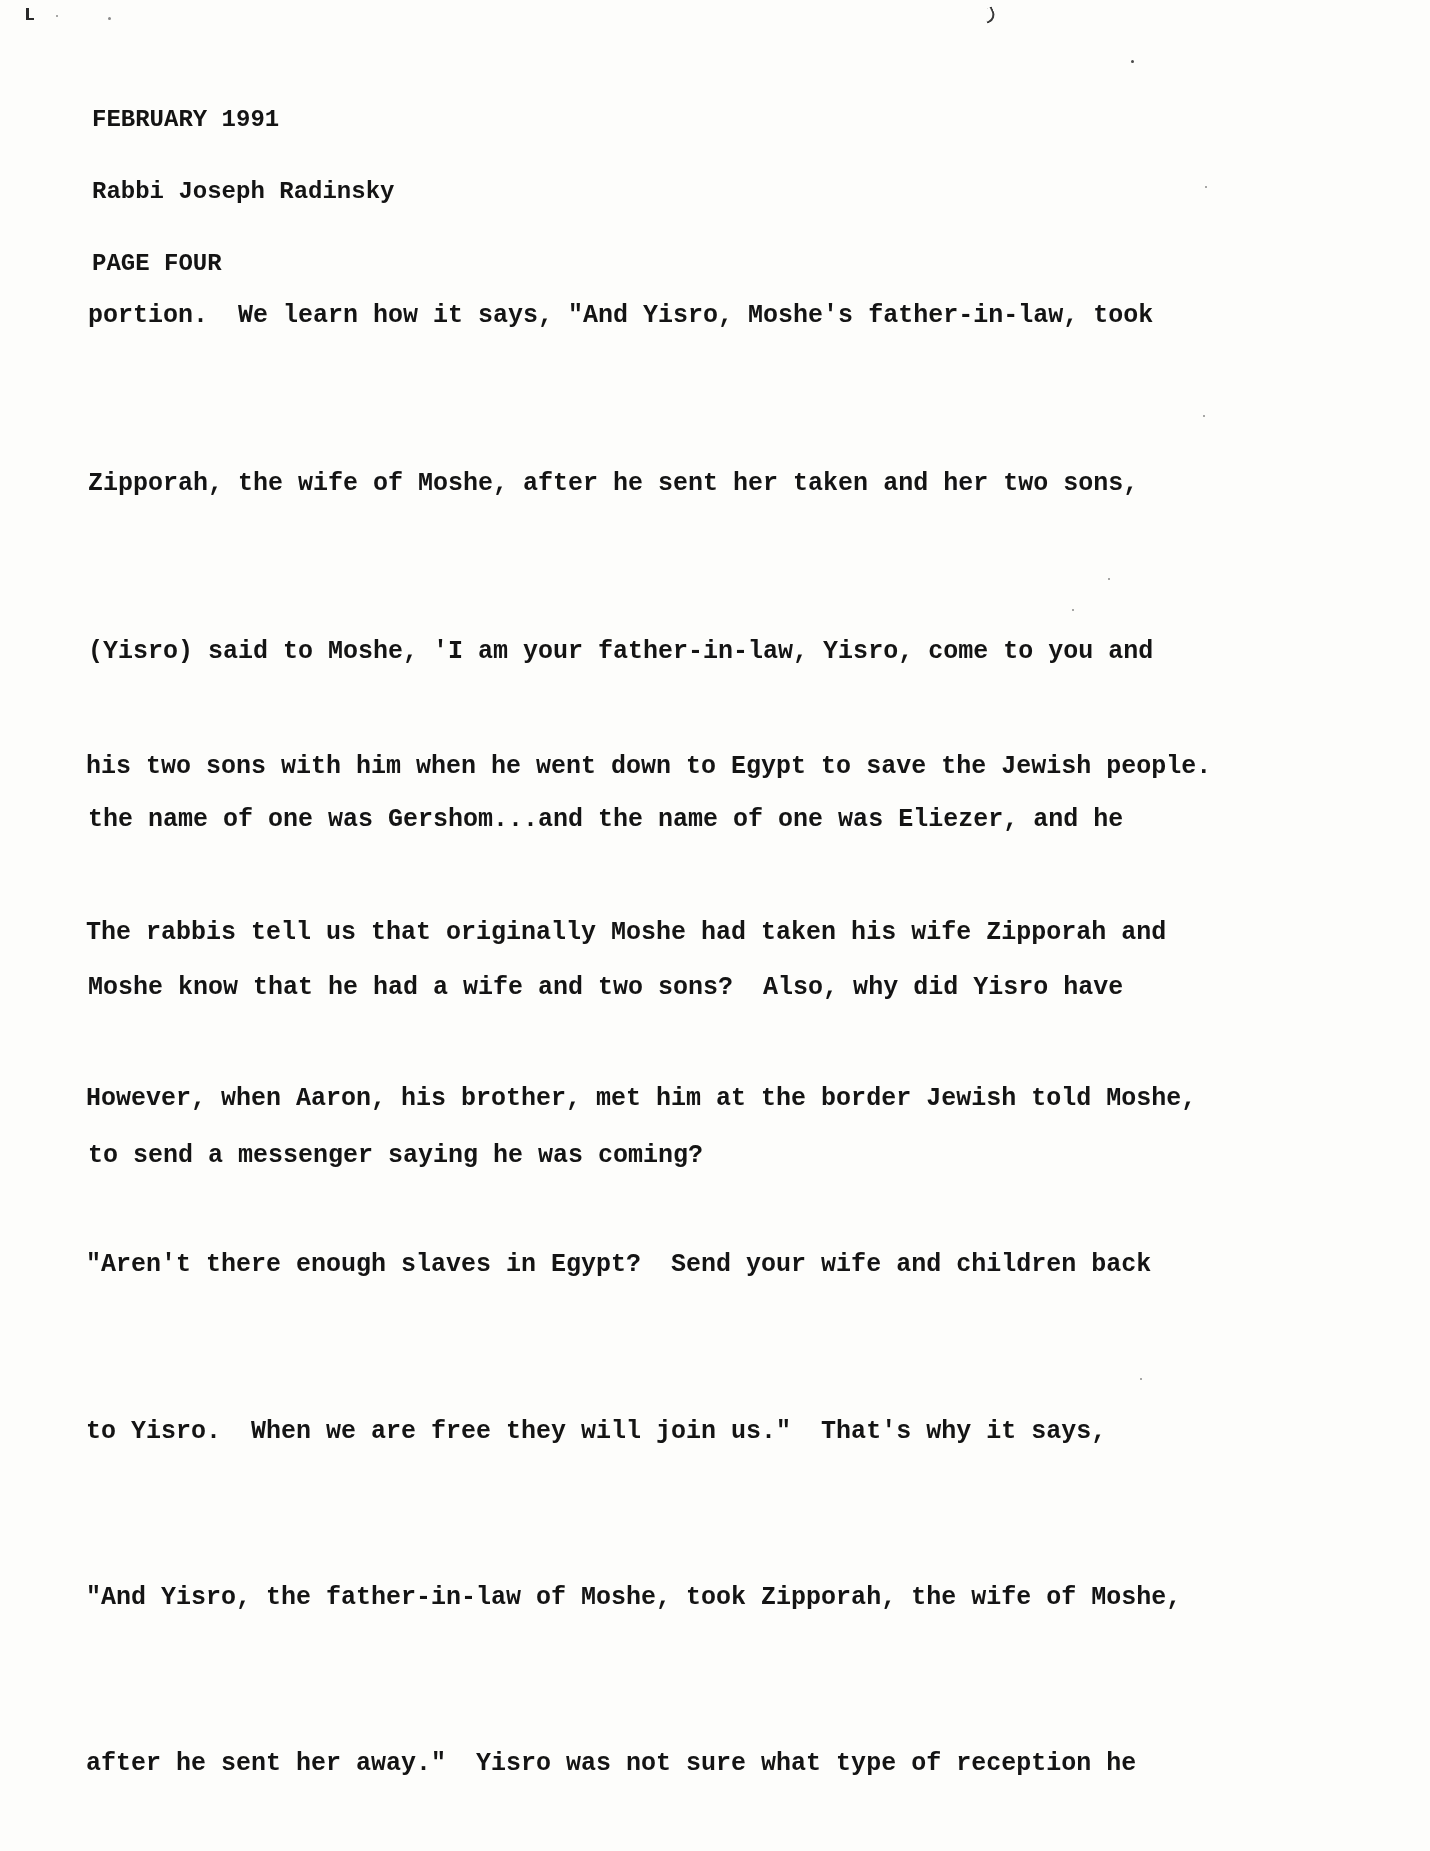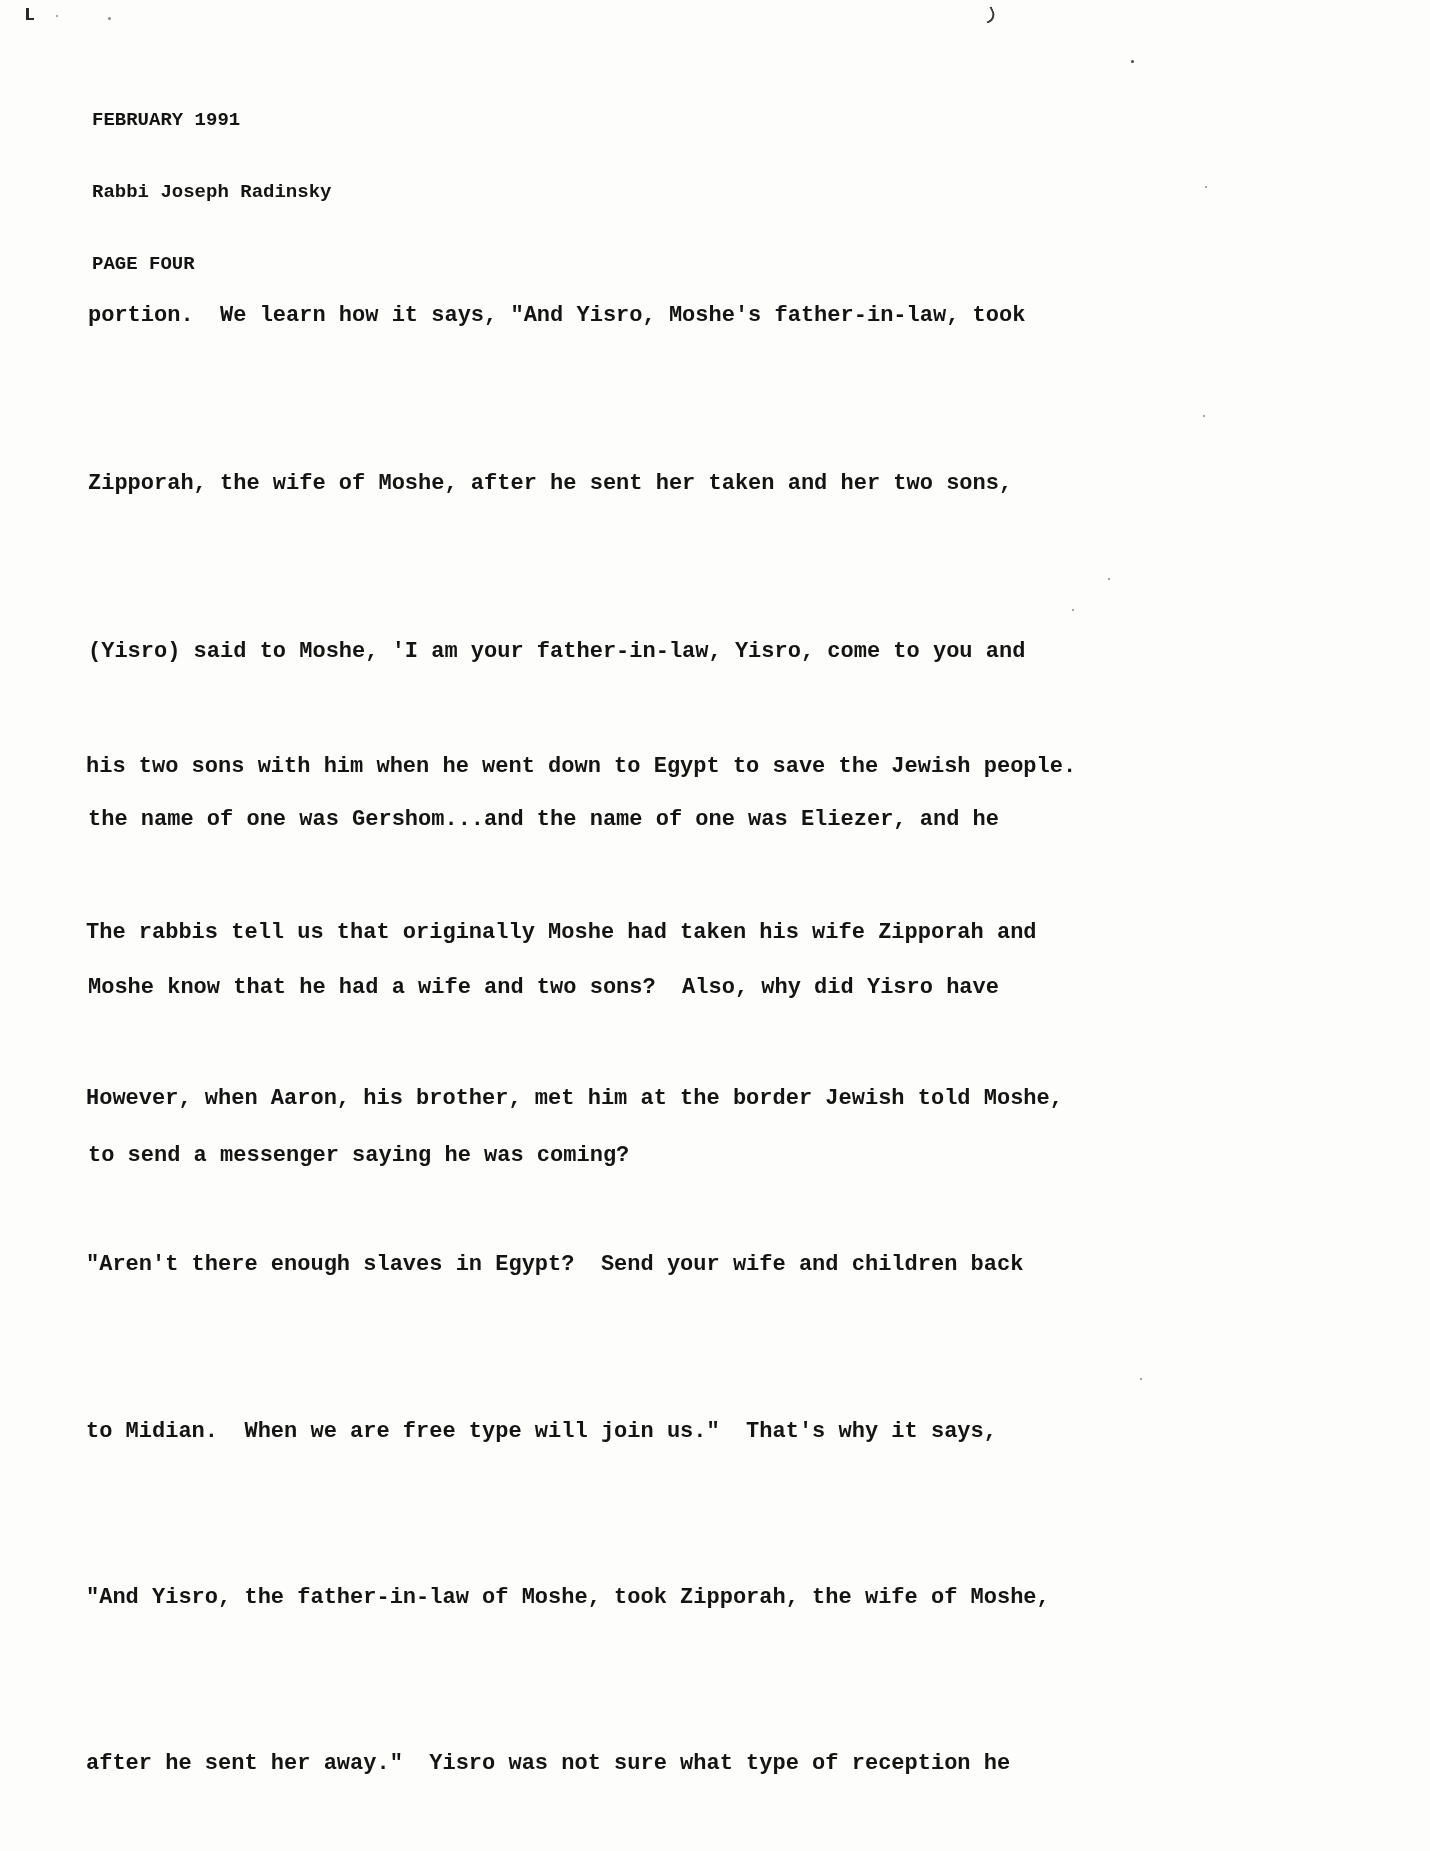--- a/index.html
+++ b/index.html
@@ -11,28 +11,28 @@
     background: var(--paper, #fdfdfb);
     color: var(--ink, #141414);
     font-family: "Liberation Mono", "DejaVu Sans Mono", monospace;
     font-weight: 700;
     overflow: hidden;
   }
   .header {
     position: absolute;
     left: 92px;
     top: 60px;
-    font-size: 19px;
+    font-size: 24px;
     line-height: 24px;
     white-space: pre;
   }
   .para {
     position: absolute;
     white-space: pre;
-    font-size: 22px;
+    font-size: 25px;
   }
   .p1 {
     left: 88px;
     top: 176px;
     line-height: 56px;
   }
   .p2 {
     left: 86px;
     top: 628px;
     line-height: 55.4px;
@@ -94,21 +94,21 @@
     <div class="text-line">the name of one was Gershom...and the name of one was Eliezer, and he</div>
     <div class="text-line">Moshe know that he had a wife and two sons?  Also, why did Yisro have</div>
     <div class="text-line">to send a messenger saying he was coming?</div>
   </div>
 
   <div class="para p2">
     <div class="text-line">his two sons with him when he went down to Egypt to save the Jewish people.</div>
     <div class="text-line">The rabbis tell us that originally Moshe had taken his wife Zipporah and</div>
     <div class="text-line">However, when Aaron, his brother, met him at the border Jewish told Moshe,</div>
     <div class="text-line">"Aren't there enough slaves in Egypt?  Send your wife and children back</div>
-    <div class="text-line">to Midian.  When we are free type will join us."  That's why it says,</div>
+    <div class="text-line">to Yisro.  When we are free they will join us."  That's why it says,</div>
     <div class="text-line">"And Yisro, the father-in-law of Moshe, took Zipporah, the wife of Moshe,</div>
     <div class="text-line">after he sent her away."  Yisro was not sure what type of reception he</div>
     
     
     
     
     
     
     
     

